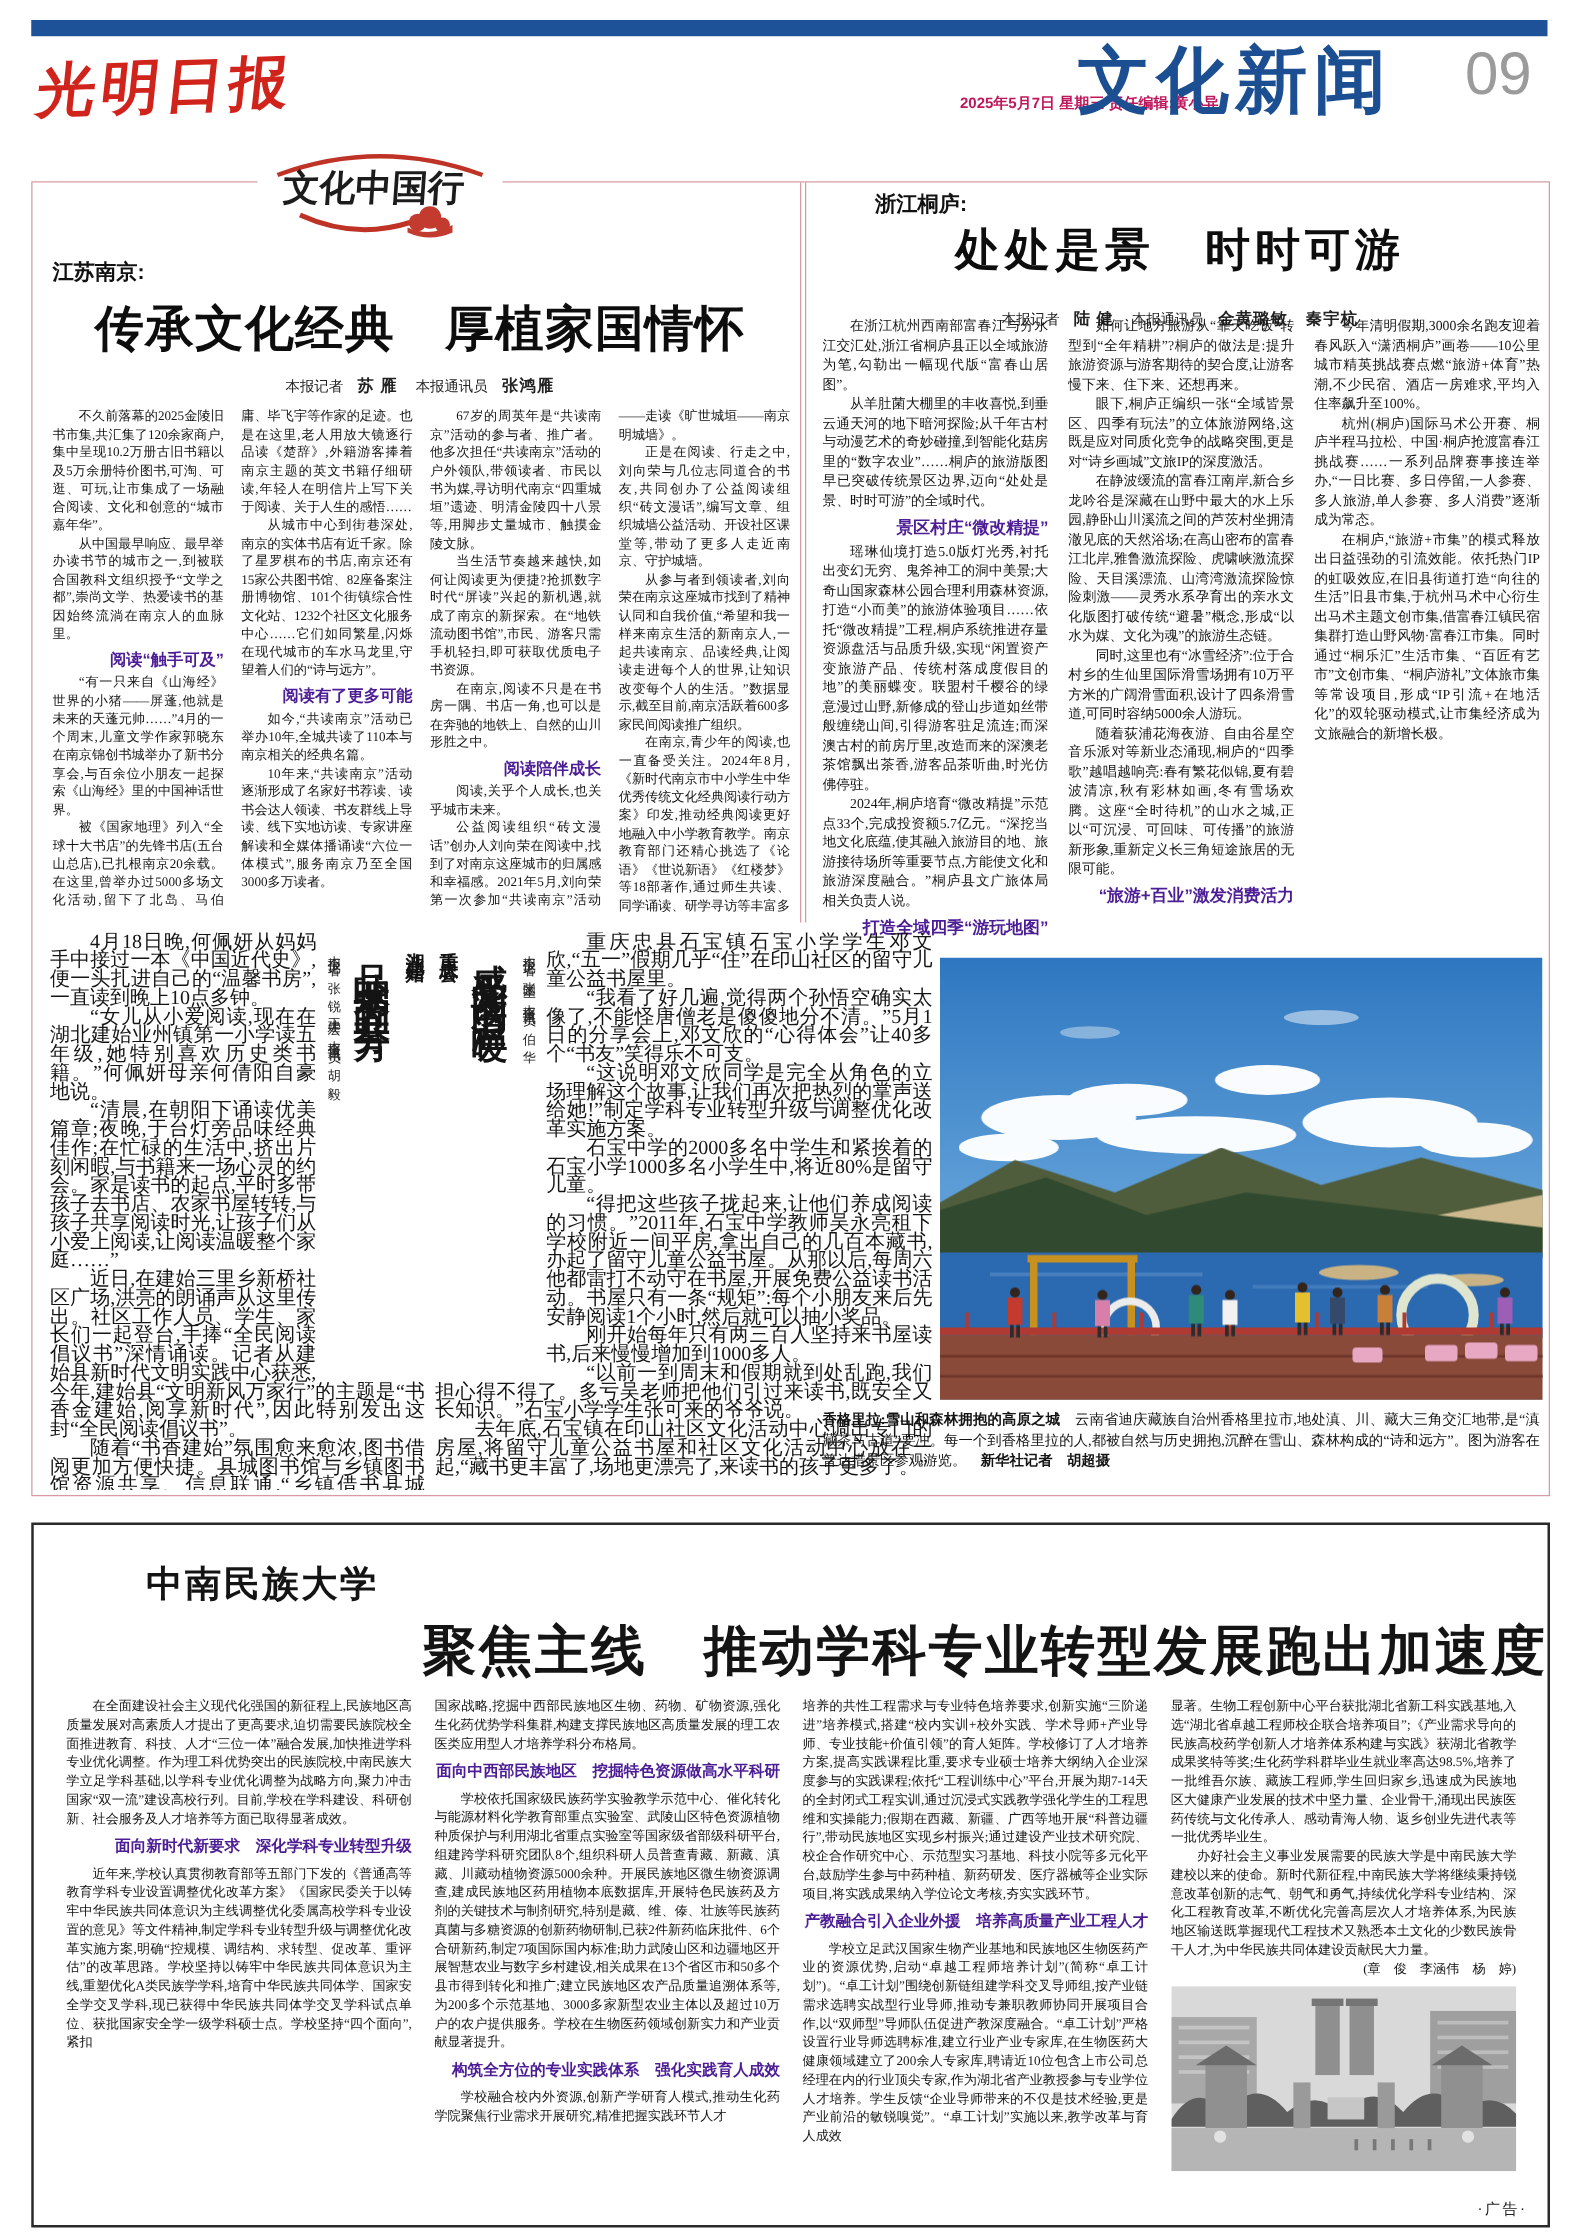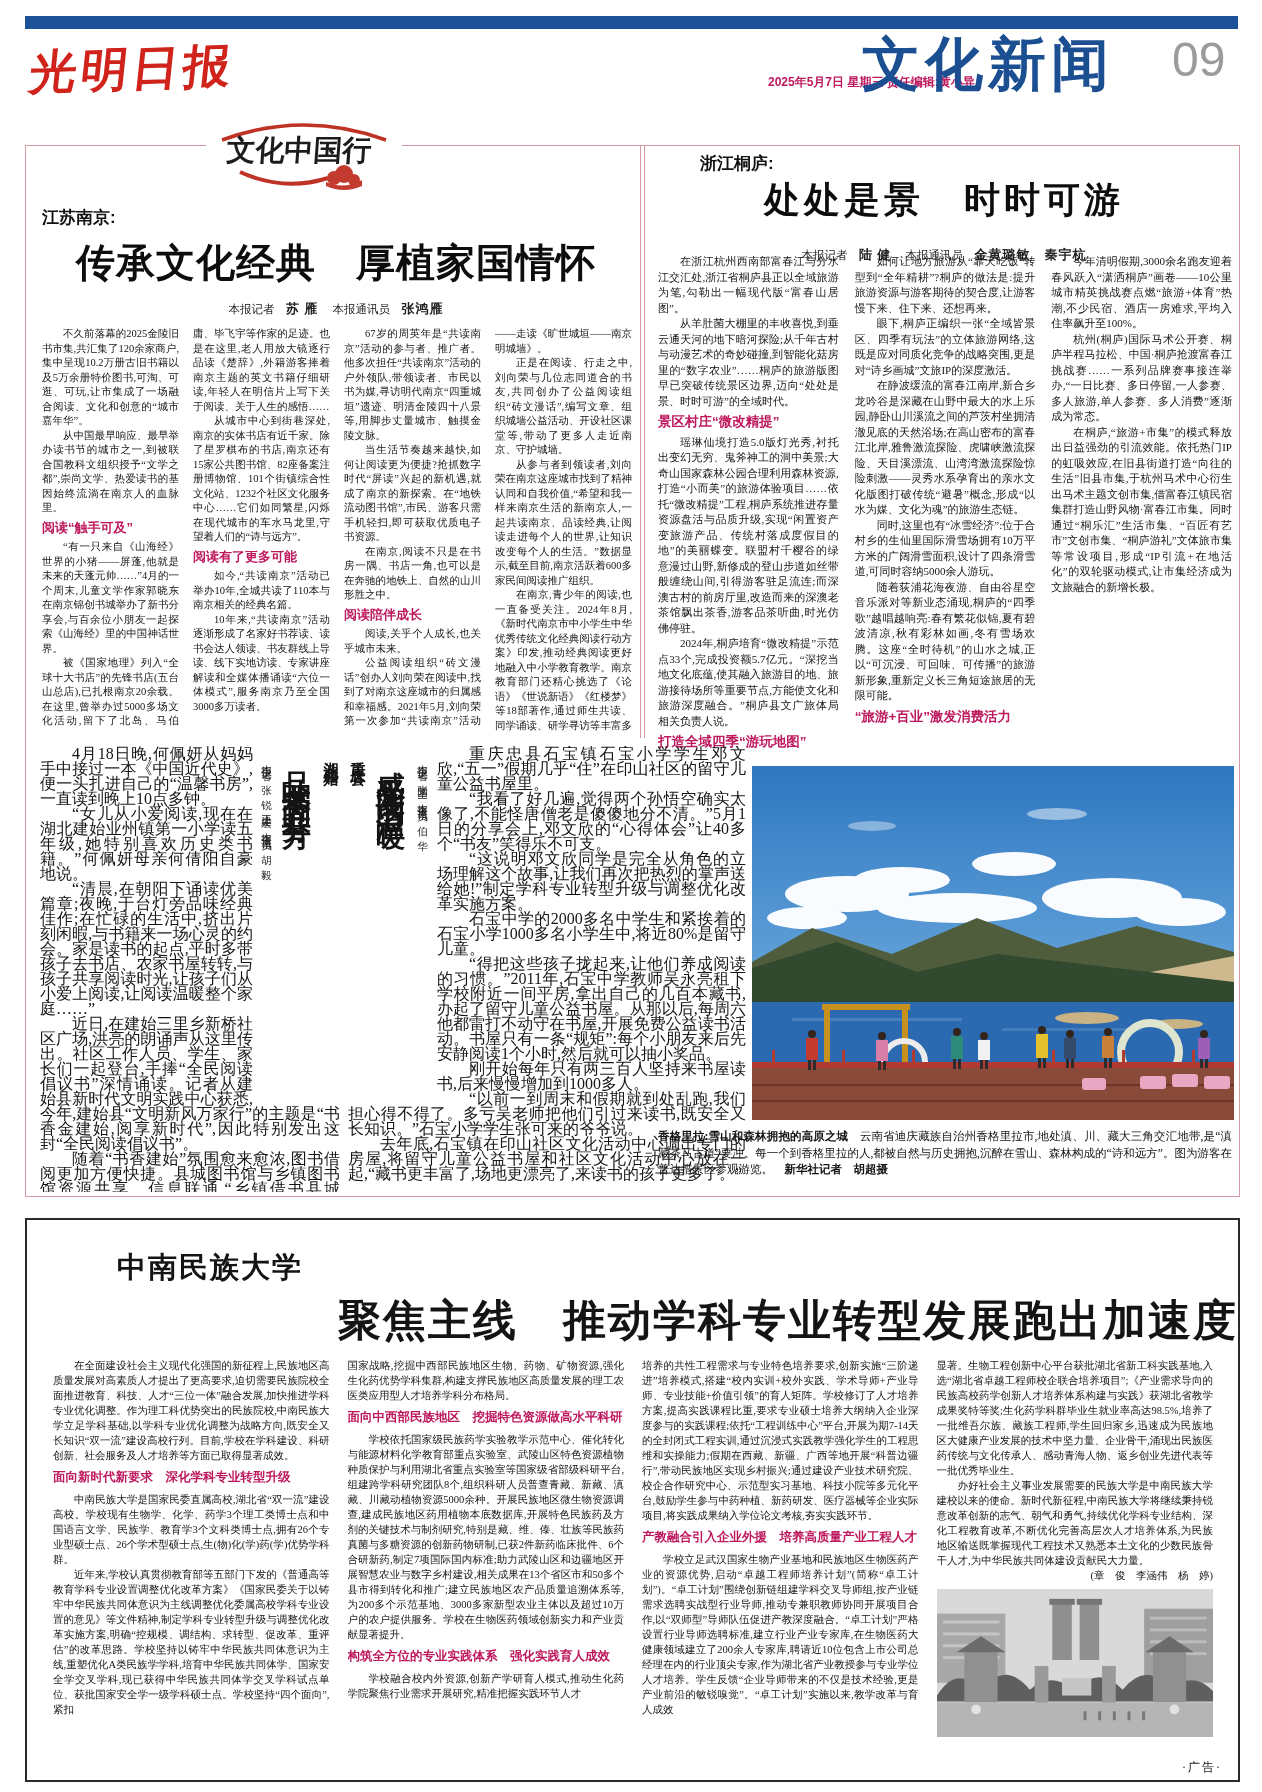--- a/index.html
+++ b/index.html
@@ -17,21 +17,21 @@
   
   .badge{left:206px;top:108px;width:196px;height:92px;background:#fff;z-index:3;text-align:center;}
   
   .kicker{font-family:"Liberation Sans",sans-serif;font-weight:bold;font-size:17px;color:#111;}
   .headline{font-weight:900;color:#0d0d0d;text-align:center;}
   .byline{text-align:center;font-size:11.5px;color:#222;}
   .byline b{font-size:13px;letter-spacing:1px;}
   .para{margin:0;text-indent:2em;text-align:justify;}
   .para.cont{text-indent:0;}
   .para.sig{text-indent:0;text-align:right;}
-  .subhead{margin:5px 0;text-align:left;font-family:"Liberation Sans",sans-serif;font-weight:bold;color:#be185d;break-inside:avoid;}
+  .subhead{margin:5px 0;text-align:right;font-family:"Liberation Sans",sans-serif;font-weight:bold;color:#4c1d95;break-inside:avoid;}
   
   .nj-kicker{left:42px;top:206px;}
   .nj-headline{left:40px;top:236px;width:592px;font-size:39px;letter-spacing:1px;}
   .nj-byline{left:40px;top:300px;width:592px;}
   .nj-body{left:42px;top:327px;width:590px;height:412px;column-count:4;column-gap:14px;column-fill:auto;overflow:hidden;font-size:10.5px;line-height:14.5px;}
   .nj-body .subhead{font-size:13px;}
   
   .tl-kicker{left:700px;top:152px;}
   .tl-headline{left:656px;top:176px;width:576px;font-size:36px;letter-spacing:4px;}
   .tl-byline{left:656px;top:228px;width:576px;margin-top:18px;}
@@ -283,23 +283,22 @@
       <p class="para">“以前一到周末和假期就到处乱跑,我们担心得不得了。多亏吴老师把他们引过来读书,既安全又长知识。”石宝小学学生张可来的爷爷说。</p>
       <p class="para">去年底,石宝镇在印山社区文化活动中心调出专门的房屋,将留守儿童公益书屋和社区文化活动中心放在一起,“藏书更丰富了,场地更漂亮了,来读书的孩子更多了。”</p>
     </div>
 </div>
 
 <div class="abs uni-box">
   <div class="uni-kicker">中南民族大学</div>
   <div class="uni-headline">聚焦主线　推动学科专业转型发展跑出加速度</div>
   <div class="uni-cols">
     <div class="uni-col">
-        <p class="para">在全面建设社会主义现代化强国的新征程上,民族地区高质量发展对高素质人才提出了更高要求,迫切需要民族院校全面推进教育、科技、人才“三位一体”融合发展,加快推进学科专业优化调整。作为理工科优势突出的民族院校,中南民族大学立足学科基础,以学科专业优化调整为战略方向,既安全又长知识“双一流”建设高校行列。目前,学校在学科建设、科研创新、社会服务及人才培养等方面已取得显著成效。</p>
+        <p class="para">在全面建设社会主义现代化强国的新征程上,民族地区高质量发展对高素质人才提出了更高要求,迫切需要民族院校全面推进教育、科技、人才“三位一体”融合发展,加快推进学科专业优化调整。作为理工科优势突出的民族院校,中南民族大学立足学科基础,以学科专业优化调整为战略方向,聚力冲击国家“双一流”建设高校行列。目前,学校在学科建设、科研创新、社会服务及人才培养等方面已取得显著成效。</p>
         <h3 class="subhead">面向新时代新要求　深化学科专业转型升级</h3>
-        <p class="para">中南民族大学是国家民委直属高校,湖北省“双一流”建设高校。学校现有生物学、化学、药学3个理工类博士点和中国语言文学、民族学、教育学3个文科类博士点,拥有26个专业型硕士点、26个学术型硕士点,生(物)化(学)药(学)优势学科群。</p>
         <p class="para">近年来,学校认真贯彻教育部等五部门下发的《普通高等教育学科专业设置调整优化改革方案》《国家民委关于以铸牢中华民族共同体意识为主线调整优化委属高校学科专业设置的意见》等文件精神,制定学科专业转型升级与调整优化改革实施方案,明确“控规模、调结构、求转型、促改革、重评估”的改革思路。学校坚持以铸牢中华民族共同体意识为主线,重塑优化A类民族学学科,培育中华民族共同体学、国家安全学交叉学科,现已获得中华民族共同体学交叉学科试点单位、获批国家安全学一级学科硕士点。学校坚持“四个面向”,紧扣</p>
       </div>
     <div class="uni-col">
         <p class="para cont">国家战略,挖掘中西部民族地区生物、药物、矿物资源,强化生化药优势学科集群,构建支撑民族地区高质量发展的理工农医类应用型人才培养学科分布格局。</p>
         <h3 class="subhead">面向中西部民族地区　挖掘特色资源做高水平科研</h3>
         <p class="para">学校依托国家级民族药学实验教学示范中心、催化转化与能源材料化学教育部重点实验室、武陵山区特色资源植物种质保护与利用湖北省重点实验室等国家级省部级科研平台,组建跨学科研究团队8个,组织科研人员普查青藏、新藏、滇藏、川藏动植物资源5000余种。开展民族地区微生物资源调查,建成民族地区药用植物本底数据库,开展特色民族药及方剂的关键技术与制剂研究,特别是藏、维、傣、壮族等民族药真菌与多糖资源的创新药物研制,已获2件新药临床批件、6个合研新药,制定7项国际国内标准;助力武陵山区和边疆地区开展智慧农业与数字乡村建设,相关成果在13个省区市和50多个县市得到转化和推广;建立民族地区农产品质量追溯体系等,为200多个示范基地、3000多家新型农业主体以及超过10万户的农户提供服务。学校在生物医药领域创新实力和产业贡献显著提升。</p>
         <h3 class="subhead">构筑全方位的专业实践体系　强化实践育人成效</h3>
         <p class="para">学校融合校内外资源,创新产学研育人模式,推动生化药学院聚焦行业需求开展研究,精准把握实践环节人才</p>
       </div>
     <div class="uni-col">

